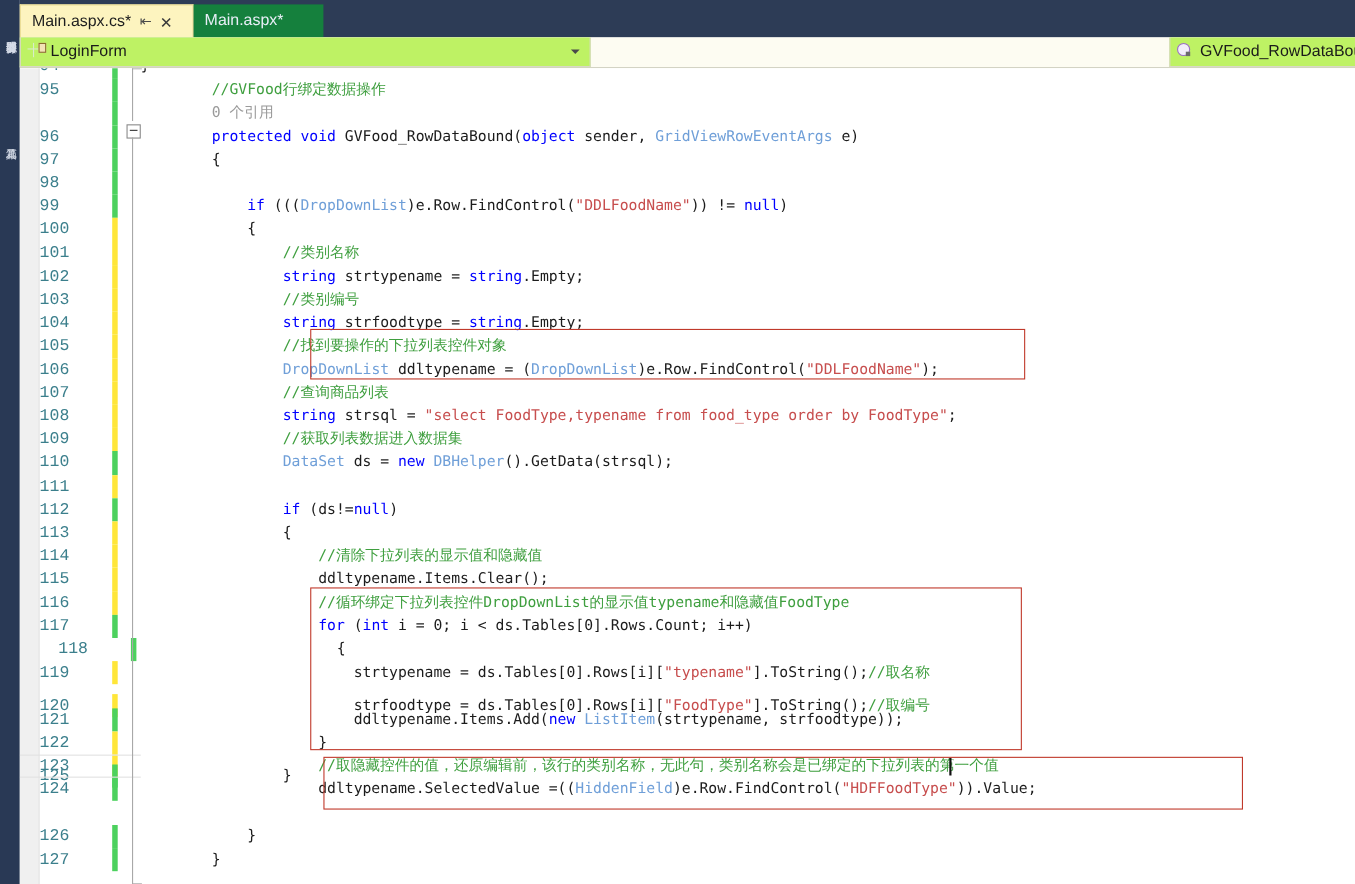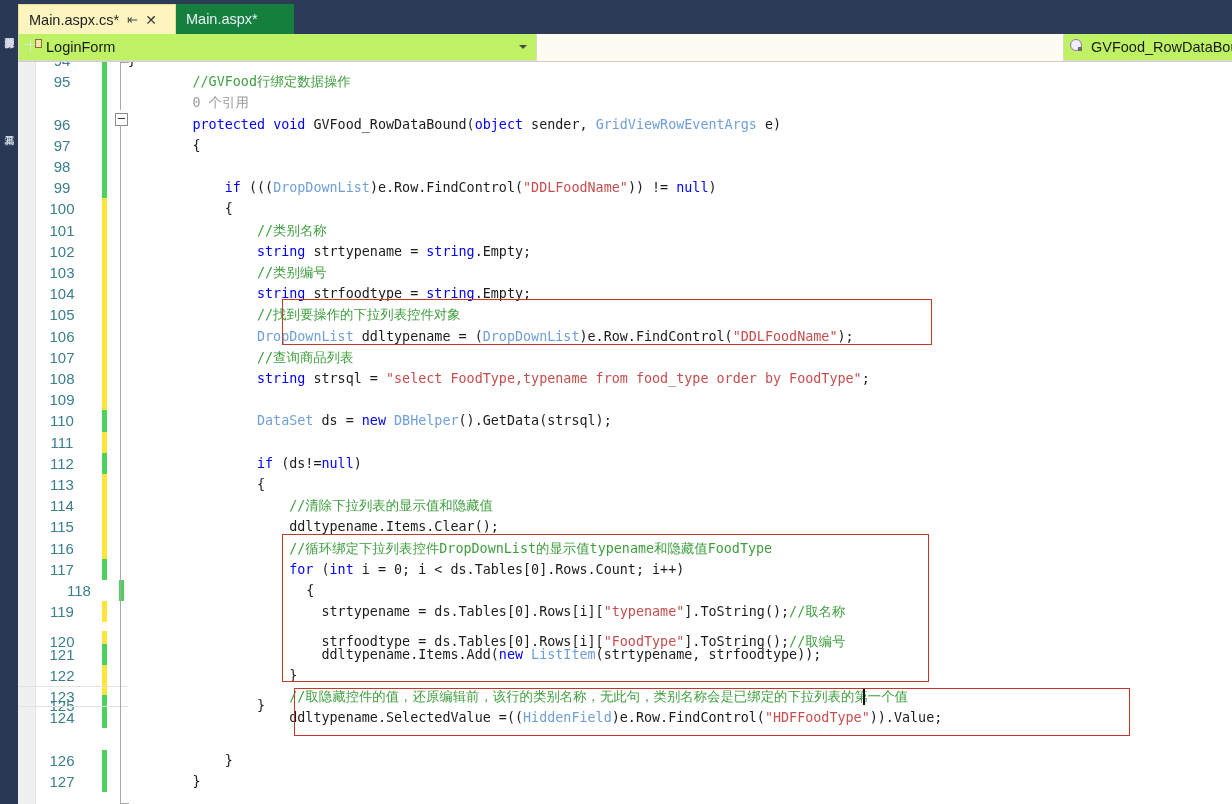--- a/index.html
+++ b/index.html
@@ -207,22 +207,22 @@
   .row {
     position: relative;
     height: 21.2px;
     white-space: nowrap;
   }
 
   .lineno {
     position: absolute;
     left: 18px;
     width: 52px;
-    text-align: center;
-    font-family: Liberation Sans, sans-serif;
+    text-align: left;
+    font-family: Liberation Mono, monospace;
     font-size: 15px;
     line-height: 21.2px;
     color: #3b7f8c;
     user-select: none;
   }
 
   .changebar {
     position: absolute;
     left: 84px;
     width: 5px;
@@ -419,20 +419,21 @@
           <div class="codetext"><span class="t-com">                //查询商品列表</span></div>
         </div>
         <div class="row" style="top: 306px; position: absolute; left: 0px; width: 1214px;">
           <div class="lineno">108</div>
           <div class="changebar cb-yellow"></div>
           <div class="codetext"><span class="t-pln">                </span><span class="t-kw">string</span><span class="t-pln"> strsql = </span><span class="t-str">"select FoodType,typename from food_type order by FoodType"</span><span class="t-pln">;</span></div>
         </div>
         <div class="row" style="top: 327.2px; position: absolute; left: 0px; width: 1214px;">
           <div class="lineno">109</div>
           <div class="changebar cb-yellow"></div>
+          <div class="codetext"><span class="t-com">                //获取列表数据进入数据集</span></div>
         </div>
         <div class="row" style="top: 348.4px; position: absolute; left: 0px; width: 1214px;">
           <div class="lineno">110</div>
           <div class="changebar cb-green"></div>
           <div class="codetext"><span class="t-pln">                </span><span class="t-type">DataSet</span><span class="t-pln"> ds = </span><span class="t-kw">new</span><span class="t-pln"> </span><span class="t-type">DBHelper</span><span class="t-pln">().GetData(strsql);</span></div>
         </div>
         <div class="row" style="top: 369.6px; position: absolute; left: 0px; width: 1214px;">
           <div class="lineno">111</div>
           <div class="changebar cb-yellow"></div>
           <div class="codetext"><span class="t-pln"></span></div>

